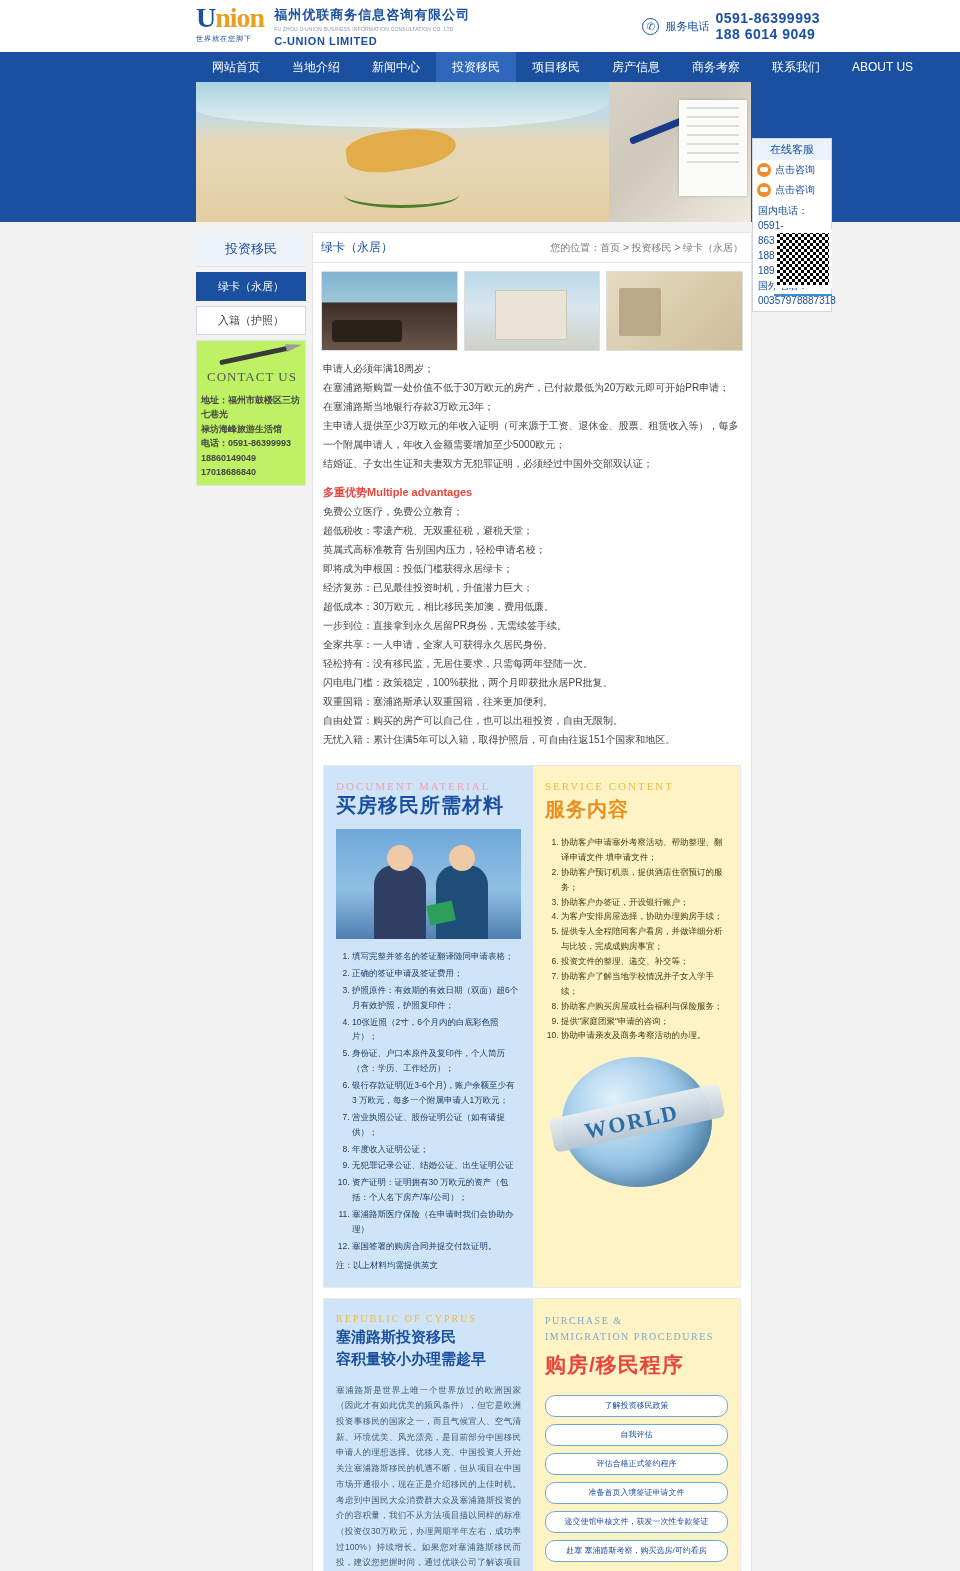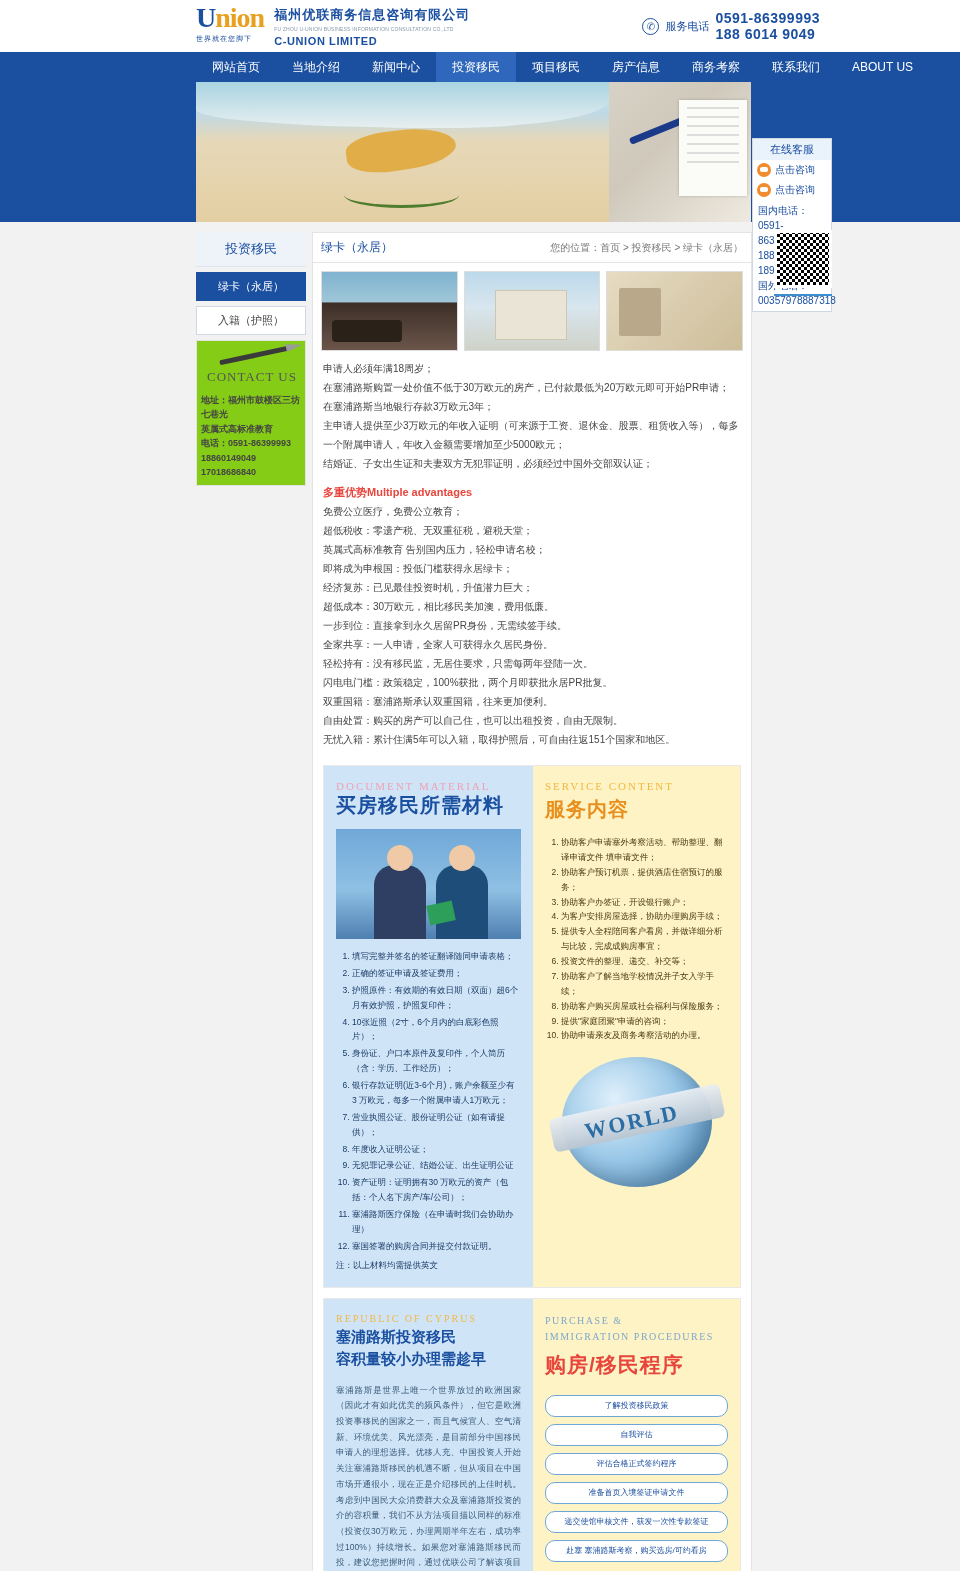--- a/index.html
+++ b/index.html
@@ -109,21 +109,21 @@
   .sidebar { width:110px; }
   .side-head {
     background:#eef3f9; color:#1b4fa0; text-align:center; font-size:13px; padding:8px 0;
     border-bottom:1px solid #dde5ef;
   }
   .side-item {
     margin:5px 0; text-align:center; font-size:11px; padding:6px 0; border:1px solid #cfd8e4;
     background:#ffffff; color:#444;
   }
   .side-item.active { background:#1b4fa0; color:#ffffff; border-color:#1b4fa0; }
-  .contact-card { background:#84cc16; border:1px solid #e2e2e2; margin-top:4px; padding:6px 4px; }
+  .contact-card { background:#bef264; border:1px solid #e2e2e2; margin-top:4px; padding:6px 4px; }
   .contact-art { height:46px; position:relative; }
   .contact-art .nib {
     position:absolute; left:18px; top:6px; width:70px; height:5px; background:#3a3a3a;
     transform:rotate(-12deg); border-radius:2px;
   }
   .contact-art .nib:after{content:"";position:absolute;right:-14px;top:-2px;border-left:16px solid #9a9a9a;
     border-top:4px solid transparent;border-bottom:4px solid transparent;}
   .contact-art .us { position:absolute; left:6px; top:22px; font-size:13px; color:#555;
     font-family:"Liberation Serif", serif; letter-spacing:1px; }
   .contact-info { font-size:9px; color:#444; line-height:1.6;font-weight:bold; }
@@ -278,21 +278,21 @@
       <div class="side-head">投资移民</div>
       <div class="side-item active">绿卡（永居）</div>
       <div class="side-item">入籍（护照）</div>
       <div class="contact-card">
         <div class="contact-art">
           <div class="nib"></div>
           <div class="us">CONTACT US</div>
         </div>
         <div class="contact-info">
           <div>地址：福州市鼓楼区三坊七巷光</div>
-          <div>英属式高标准教育</div>
+          <div>禄坊海峰旅游生活馆</div>
           <div>电话：0591-86399993</div>
           <div>          18860149049</div>
           <div>          17018686840</div>
         </div>
       </div>
     </div>
 
     <div class="main">
       <div class="main-head">
         <div class="t">绿卡（永居）</div>

